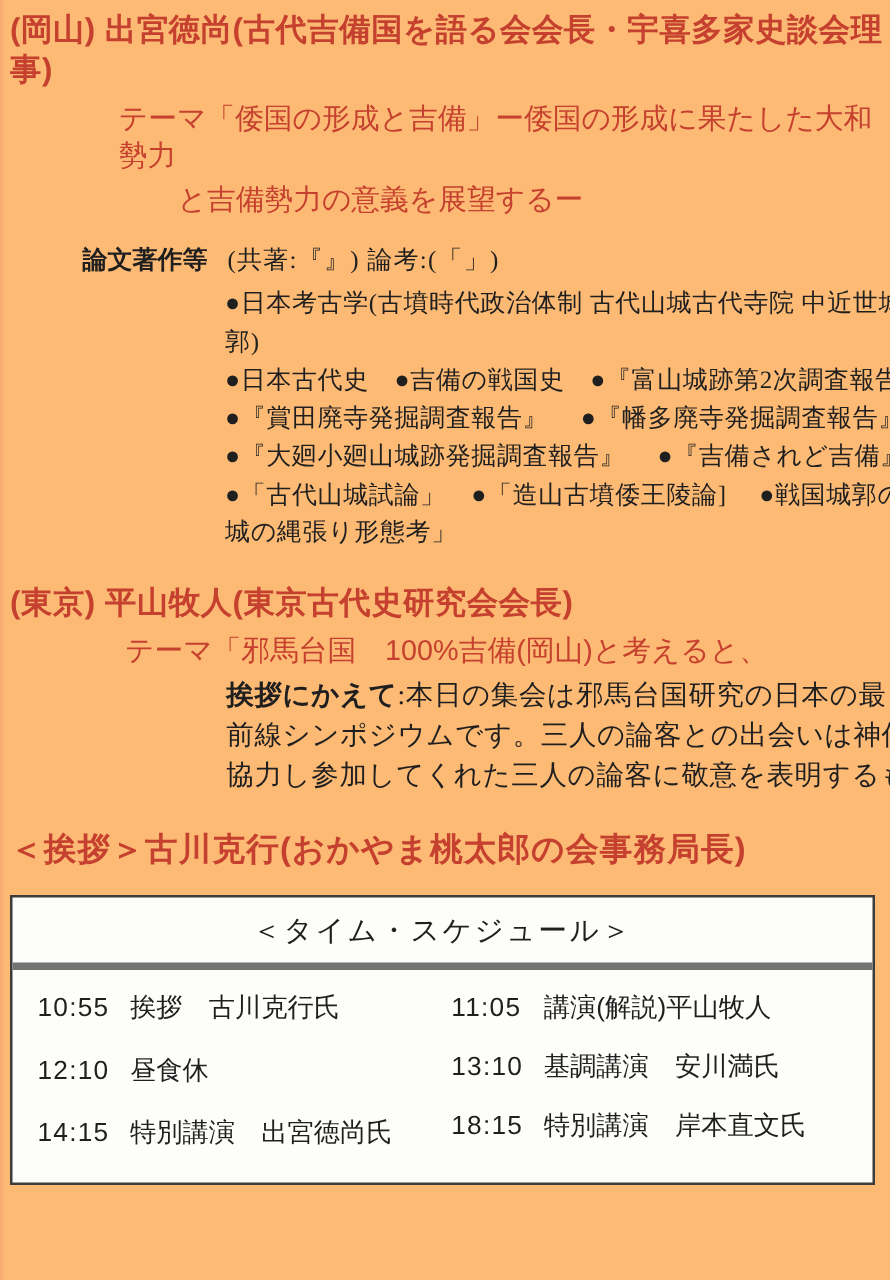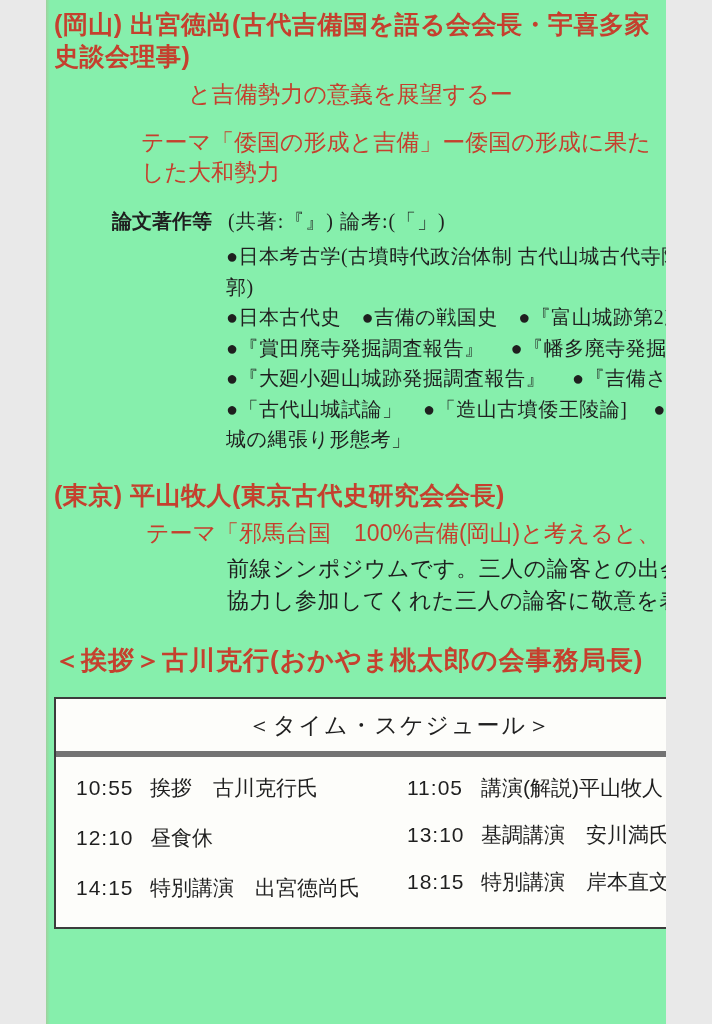--- a/index.html
+++ b/index.html
@@ -2,24 +2,24 @@
 <html lang="ja"><head>
 <meta charset="utf-8">
 <style>
   html, body {
     margin: 0;
     padding: 0;
     background: #e9e9e9;
   }
   .page {
     position: relative;
-    width: 620px;
+    width: 712px;
     height: 1024px;
     margin: 0 auto;
-    background: #86efac;
+    background: #fdba74;
     overflow: hidden;
     font-family: "Liberation Serif", serif;
     color: #1f1f1f;
     box-sizing: border-box;
     padding-top: 8px;
   }
   
   .scan-edge {
     position: absolute;
     left: 0; top: 0; bottom: 0;
@@ -129,40 +129,41 @@
   }
   .schedule-col-right .schedule-item { margin-bottom: 21px; }
 </style>
 </head>
 <body>
 
 <div class="page">
   <div class="scan-edge"></div>
 
   <div class="speaker-heading red">(岡山)  出宮徳尚(古代吉備国を語る会会長・宇喜多家史談会理事)</div>
+  <div class="theme-line red indent-95">テーマ「倭国の形成と吉備」ー倭国の形成に果たした大和勢力</div>
   <div class="theme-line red indent-140 mb-18">と吉備勢力の意義を展望するー</div>
-  <div class="theme-line red indent-95">テーマ「倭国の形成と吉備」ー倭国の形成に果たした大和勢力</div>
 
   <div class="pub-label-row">
     <span class="pub-label">論文著作等</span><span class="pub-note">(共著:『』) 論考:(「」)</span>
   </div>
   <div class="pub-lines">
     <div class="pub-line">●日本考古学(古墳時代政治体制 古代山城古代寺院 中近世城</div>
     <div class="pub-line">郭)</div>
     <div class="pub-line">●日本古代史　●吉備の戦国史　●『富山城跡第2次調査報告』</div>
     <div class="pub-line">●『賞田廃寺発掘調査報告』　 ●『幡多廃寺発掘調査報告』</div>
     <div class="pub-line">●『大廻小廻山城跡発掘調査報告』　 ●『吉備されど吉備』</div>
     <div class="pub-line">●「古代山城試論」　●「造山古墳倭王陵論]　 ●戦国城郭の支</div>
     <div class="pub-line">城の縄張り形態考」</div>
   </div>
 
   <div class="speaker-heading red">(東京)  平山牧人(東京古代史研究会会長)</div>
   <div class="theme-line red indent-100">テーマ「邪馬台国　100%吉備(岡山)と考えると、</div>
 
   <div class="greeting">
+    <div class="greeting-line"><span class="greeting-lead">挨拶にかえて</span><span>:本日の集会は邪馬台国研究の日本の最</span></div>
     <div class="greeting-line">前線シンポジウムです。三人の論客との出会いは神仏</div>
     <div class="greeting-line">協力し参加してくれた三人の論客に敬意を表明するも</div>
   </div>
 
   <div class="aisatsu-heading red">＜挨拶＞古川克行(おかやま桃太郎の会事務局長)</div>
 
   <div class="schedule-table">
     <div class="schedule-header">＜タイム・スケジュール＞</div>
     <div class="schedule-body">
       <div class="schedule-col">

